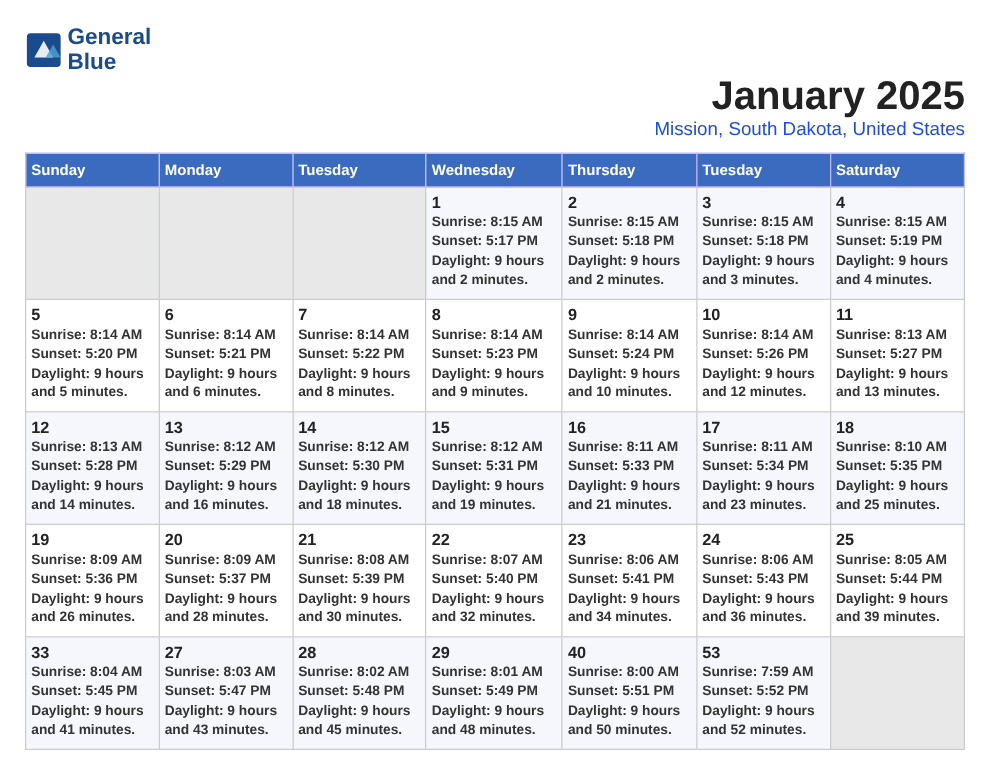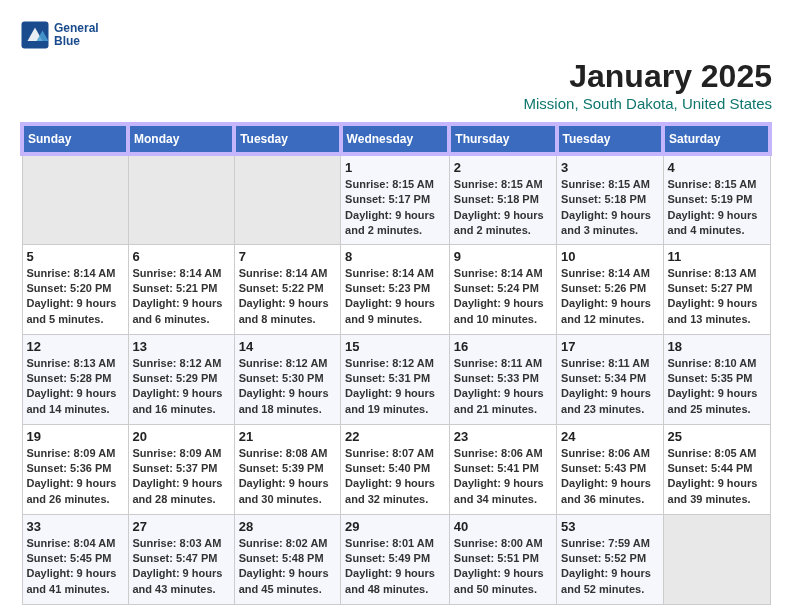--- a/index.html
+++ b/index.html
@@ -14,55 +14,55 @@
       display: flex;
       align-items: flex-start;
       justify-content: space-between;
       margin-bottom: 10px;
     }
     .logo {
       display: flex;
       align-items: center;
     }
     .logo-text {
-      font-size: 12px;
+      font-size: 18px;
       font-weight: bold;
       color: #1a4b8c;
       line-height: 1.1;
     }
     .logo-icon {
       width: 30px;
       height: 30px;
       margin-right: 4px;
     }
     .title-block {
       text-align: right;
     }
     .main-title {
       font-size: 32px;
       font-weight: bold;
       color: #222;
       margin-top: 38px;
     }
     .subtitle {
       font-size: 15px;
-      color: #0f766e;
+      color: #1d4ed8;
     }
     table {
       width: 100%;
       border-collapse: collapse;
       font-size: 11px;
     }
     thead tr th {
       background: #3a6bbf;
       color: #fff;
       padding: 6px 4px;
       text-align: left;
       font-size: 12px;
-      border: 4px solid #c4b5fd;
+      border: 1px solid #c4b5fd;
     }
     tbody tr td {
       border: 1px solid #ccc;
       vertical-align: top;
       padding: 4px;
       height: 90px;
       width: 113px;
     }
     tbody tr:nth-child(odd) {
       background: #f5f7fc;

